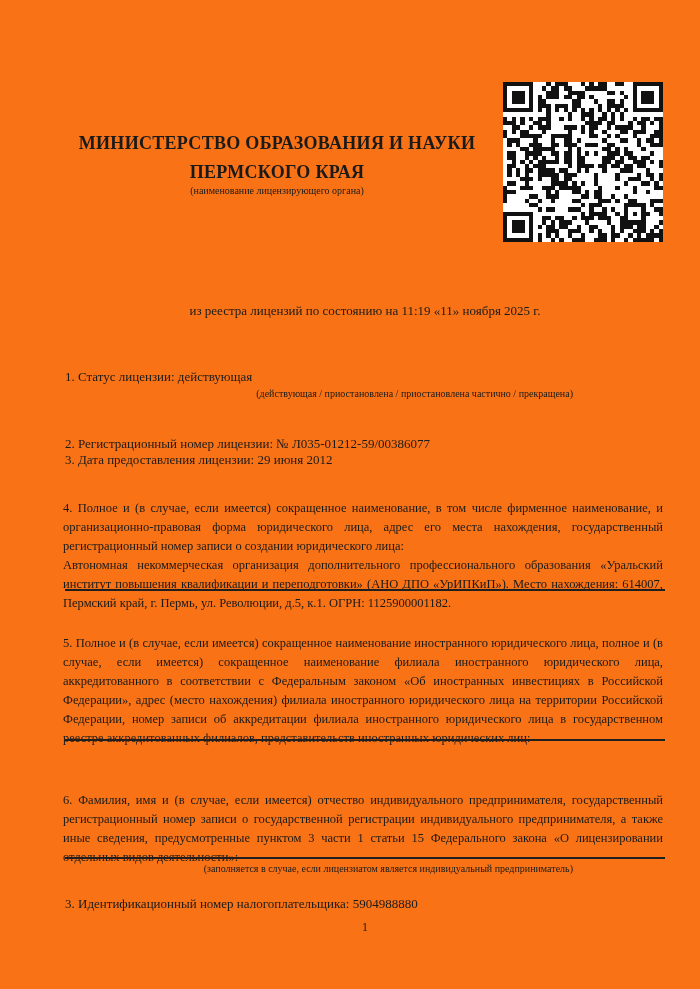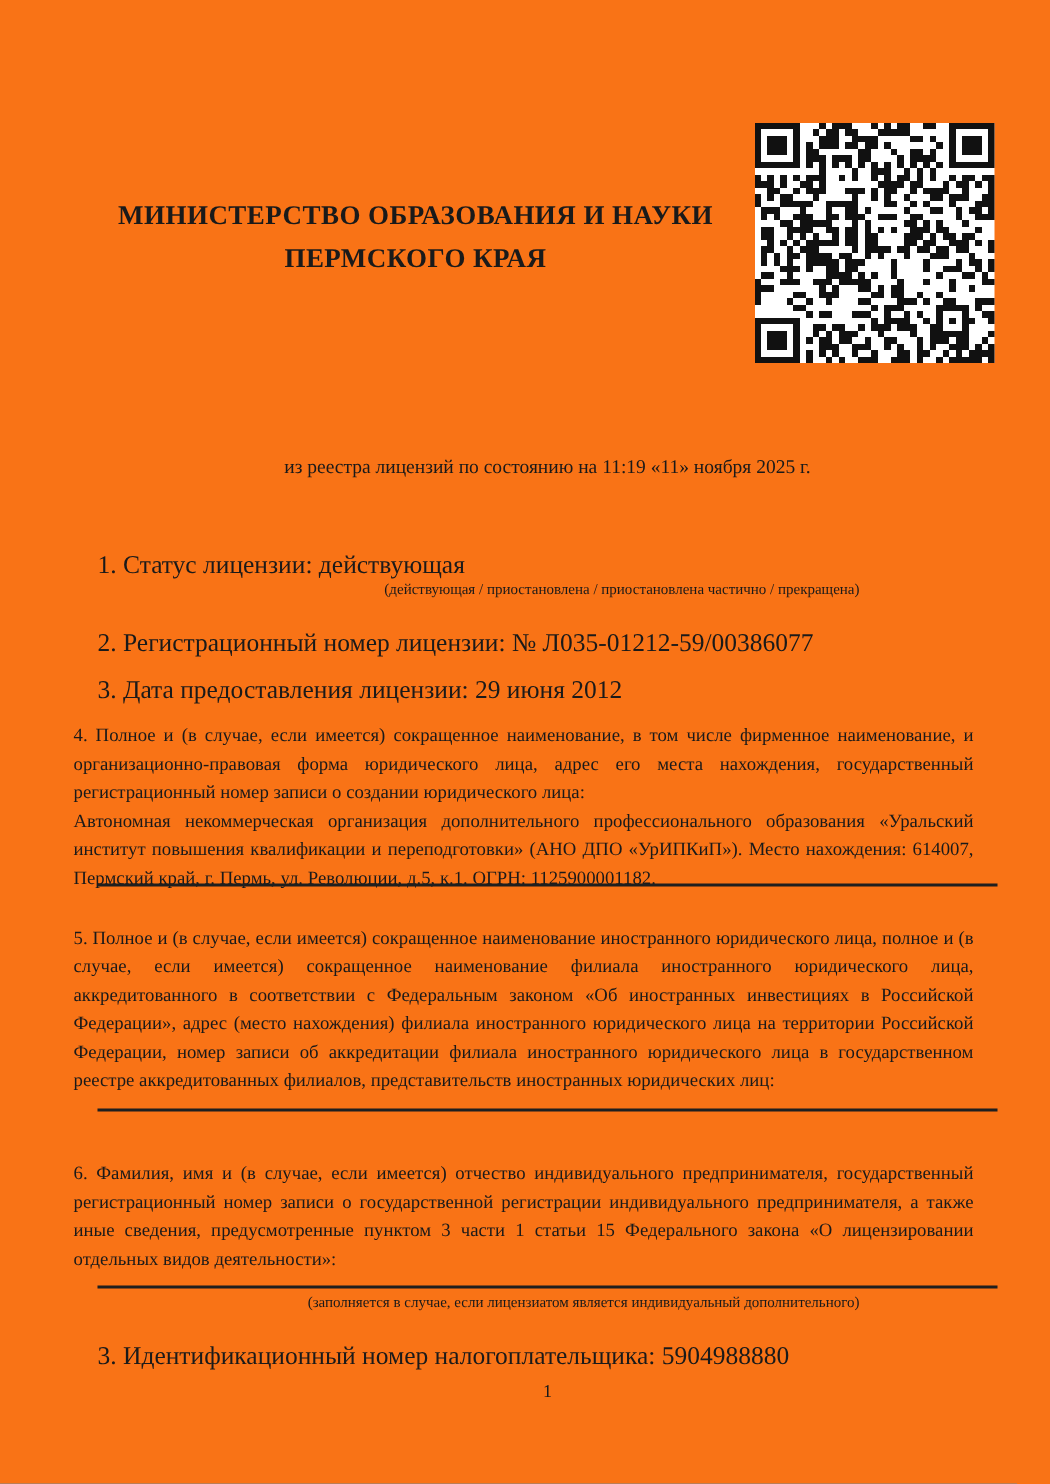--- a/index.html
+++ b/index.html
@@ -8,35 +8,36 @@
     font-family:"Liberation Serif","DejaVu Serif",serif;color:#1a1a1a;
     margin:0 auto;overflow:hidden;padding-left:28px;
   }
   .abs{position:absolute;}
   .header-block{left:65px;top:129px;width:424px;text-align:center;
     font-weight:bold;font-size:18px;line-height:29px;letter-spacing:.3px;}
   .header-note{left:65px;top:184px;width:424px;text-align:center;font-size:10px;line-height:13px;}
   .qr{left:503px;top:82px;width:160px;height:160px;}
   .qr svg{width:100%;height:100%;display:block;}
   .title-block{left:65px;top:300px;width:600px;text-align:center;font-size:13px;line-height:21px;}
-  .body-line{left:65px;width:600px;font-size:17px;line-height:19px;}
-  .para{left:49px;width:600px;font-size:12.5px;line-height:19px;text-align:justify;}
+  .body-line{left:65px;width:600px;font-size:13px;line-height:19px;}
+  .para{left:63px;width:600px;font-size:12.5px;line-height:19px;text-align:justify;margin-top:18px;}
   .note{left:53px;width:520px;text-align:right;font-size:10px;line-height:13px;}
   .rule{left:65px;width:600px;height:2px;background:#1f1f1f;}
   .pagenum{left:65px;top:920px;width:600px;text-align:center;font-size:12px;}
 </style>
 </head>
 <body>
 
 <div class="page">
 
   <div class="abs header-block">
     <div>МИНИСТЕРСТВО ОБРАЗОВАНИЯ И НАУКИ</div>
     <div>ПЕРМСКОГО КРАЯ</div>
   </div>
+  <div class="abs header-note">(наименование лицензирующего органа)</div>
 
   <div class="abs qr" id="qr-box">
       <svg viewBox="0 0 37 37" shape-rendering="crispEdges" fill="#111111">
         <rect x="0" y="0" width="37" height="37" fill="#ffffff"></rect>
         <rect x="0" y="0" width="1" height="1"></rect>
         <rect x="1" y="0" width="1" height="1"></rect>
         <rect x="2" y="0" width="1" height="1"></rect>
         <rect x="3" y="0" width="1" height="1"></rect>
         <rect x="4" y="0" width="1" height="1"></rect>
         <rect x="5" y="0" width="1" height="1"></rect>
@@ -679,32 +680,32 @@
       </svg>
     </div>
 
   <div class="abs title-block">
     <div>из реестра лицензий по состоянию на 11:19 «11» ноября 2025 г.</div>
   </div>
 
   <div class="abs body-line" style="top:367px">1. Статус лицензии: действующая</div>
   <div class="abs note" style="top:387px">(действующая / приостановлена / приостановлена частично / прекращена)</div>
 
-  <div class="abs body-line" style="top:419px">2. Регистрационный номер лицензии: № Л035-01212-59/00386077</div>
+  <div class="abs body-line" style="top:434px">2. Регистрационный номер лицензии: № Л035-01212-59/00386077</div>
 
   <div class="abs body-line" style="top:450px">3. Дата предоставления лицензии: 29 июня 2012</div>
 
   <div class="abs para" style="top:481px">4. Полное и (в случае, если имеется) сокращенное наименование, в том числе фирменное наименование, и организационно-правовая форма юридического лица, адрес его места нахождения, государственный регистрационный номер записи о создании юридического лица:</div>
   <div class="abs para" style="top:538px">Автономная некоммерческая организация дополнительного профессионального образования «Уральский институт повышения квалификации и переподготовки» (АНО ДПО «УрИПКиП»). Место нахождения: 614007, Пермский край, г. Пермь, ул. Революции, д.5, к.1. ОГРН: 1125900001182.</div>
   <div class="abs rule" style="top:589px"></div>
 
   <div class="abs para" style="top:616px">5. Полное и (в случае, если имеется) сокращенное наименование иностранного юридического лица, полное и (в случае, если имеется) сокращенное наименование филиала иностранного юридического лица, аккредитованного в соответствии с Федеральным законом «Об иностранных инвестициях в Российской Федерации», адрес (место нахождения) филиала иностранного юридического лица на территории Российской Федерации, номер записи об аккредитации филиала иностранного юридического лица в государственном реестре аккредитованных филиалов, представительств иностранных юридических лиц:</div>
   <div class="abs rule" style="top:739px"></div>
 
   <div class="abs para" style="top:773px">6. Фамилия, имя и (в случае, если имеется) отчество индивидуального предпринимателя, государственный регистрационный номер записи о государственной регистрации индивидуального предпринимателя, а также иные сведения, предусмотренные пунктом 3 части 1 статьи 15 Федерального закона «О лицензировании отдельных видов деятельности»:</div>
   <div class="abs rule" style="top:857px"></div>
-  <div class="abs note" style="top:862px">(заполняется в случае, если лицензиатом является индивидуальный дополнительного)</div>
+  <div class="abs note" style="top:862px">(заполняется в случае, если лицензиатом является индивидуальный предприниматель)</div>
 
   <div class="abs body-line" style="top:894px">3. Идентификационный номер налогоплательщика: 5904988880</div>
 
   <div class="abs pagenum">1</div>
 
 </div>
 
 </body></html>

